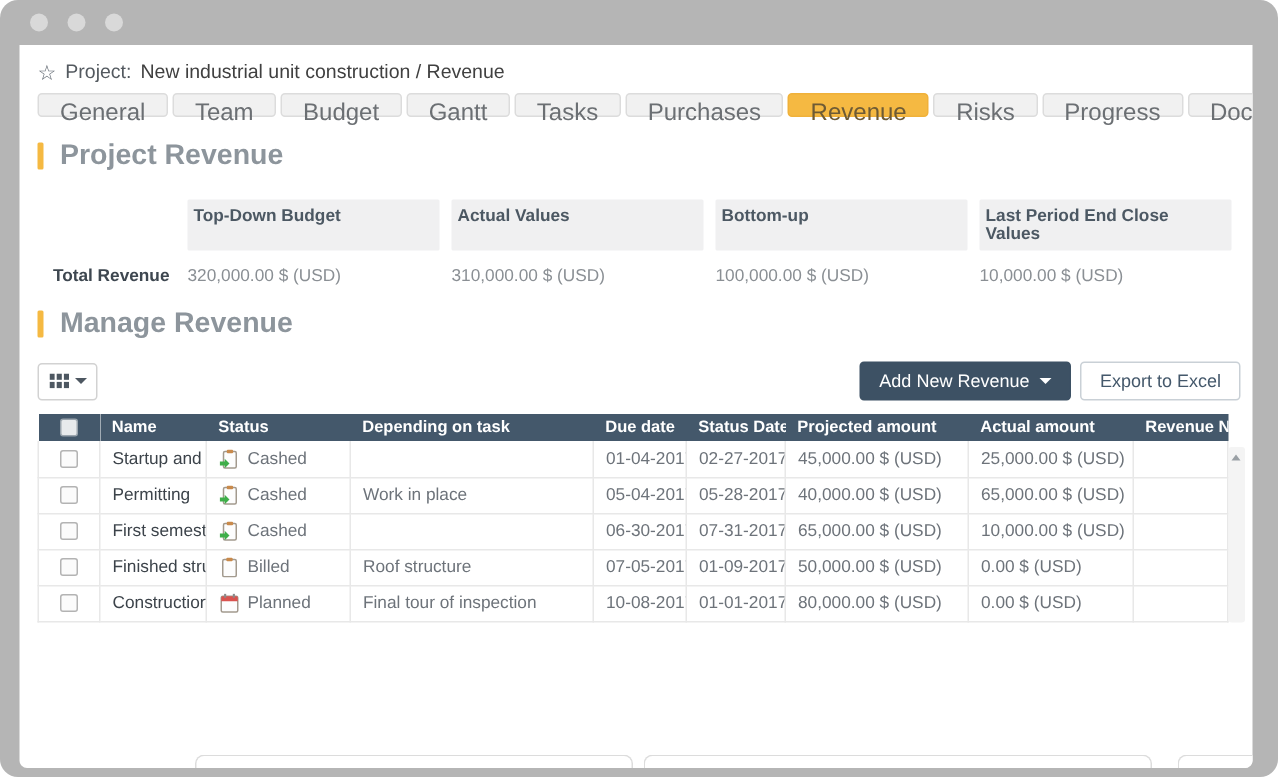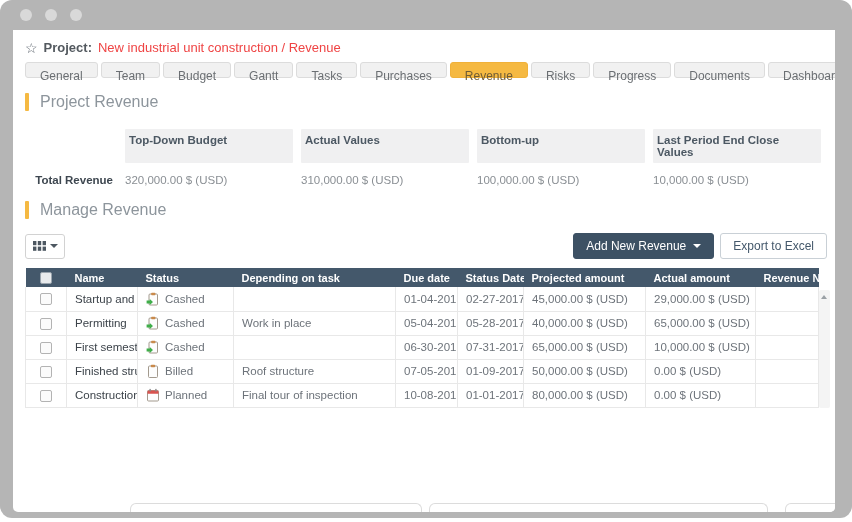--- a/index.html
+++ b/index.html
@@ -8,32 +8,32 @@
 
   
   .frame { position:absolute; left:0; top:0; width:852px; height:518px; background:#b5b5b5; border-radius:12px; }
   .titlebar { height:30px; display:flex; align-items:center; padding-left:20px; gap:13px; }
   .dot { width:12px; height:12px; border-radius:50%; background:#d9d9d9; }
   .content { position:absolute; left:13px; top:30px; width:822px; height:482px; background:#ffffff; border-radius:0 0 5px 5px; overflow:hidden; }
 
   
   .title-row { margin:10px 0 0 12px; font-size:13px; display:flex; align-items:center; gap:6px; }
   .star { color:#5f6770; font-size:14px; line-height:1; cursor:pointer; }
-  .title-label { color:#53595f; font-weight:bold; }
-  .title-link { color:#ef4444; text-decoration:none; cursor:pointer; }
+  .title-label { color:#53595f; font-weight:normal; }
+  .title-link { color:#404040; text-decoration:none; cursor:pointer; }
 
   
   .tabs { display:flex; gap:3px; margin:7px 12px 0 12px; }
-  .tab { background:#f1f1f1; border:1px solid #dcdcdc; border-radius:3px; color:#6b6f73; font-size:12px; padding:0 14px; height:16px; line-height:26px; cursor:pointer; white-space:nowrap; }
+  .tab { background:#f1f1f1; border:1px solid #dcdcdc; border-radius:3px; color:#6b6f73; font-size:16px; padding:0 14px; height:16px; line-height:26px; cursor:pointer; white-space:nowrap; }
   .tab.active { background:#f5b942; border-color:#f0b13a; color:#6e5b35; }
 
   
   .section-heading { display:flex; align-items:center; margin:15px 0 0 12px; }
   .section-heading .bar { width:4px; height:18px; background:#f5b942; margin-right:11px; border-radius:1px; }
-  .section-heading .txt { font-size:16px; color:#8d959c; }
+  .section-heading .txt { font-size:19px; color:#8d959c;font-weight:bold; }
 
   
   .summary { margin:18px 14px 0 12px; }
   .summary-row { display:flex; align-items:center; }
   .summary-label-col { width:100px; flex:0 0 100px; text-align:right; padding-right:12px; }
   .summary-cols { flex:1; display:flex; gap:8px; }
   .summary-col { flex:1; text-align:left; }
   .summary-head { background:#f0f0f1; font-size:11.5px; font-weight:bold; color:#4c5863; padding:5px 4px; border-radius:1px; }
   .summary-vals { margin-top:11px; }
   .total-label { font-size:11.5px; font-weight:bold; color:#3e4750; white-space:nowrap; }
@@ -202,21 +202,21 @@
                     </svg>
 
               </span>
               <span>Cashed</span>
                 </span>
               </td>
             <td></td>
             <td>01-04-2017</td>
             <td>02-27-2017</td>
             <td>45,000.00 $ (USD)</td>
-            <td>29,000.00 $ (USD)</td>
+            <td>25,000.00 $ (USD)</td>
             <td></td>
           </tr>
 
           <tr>
             <td><span class="checkbox"></span></td>
             <td class="name-cell">Permitting</td>
             <td>
                 <span class="status-cell">
               <span class="status-icon" data-status="cashed">
                 <svg class="ic-cashed" viewBox="0 0 14 14">

